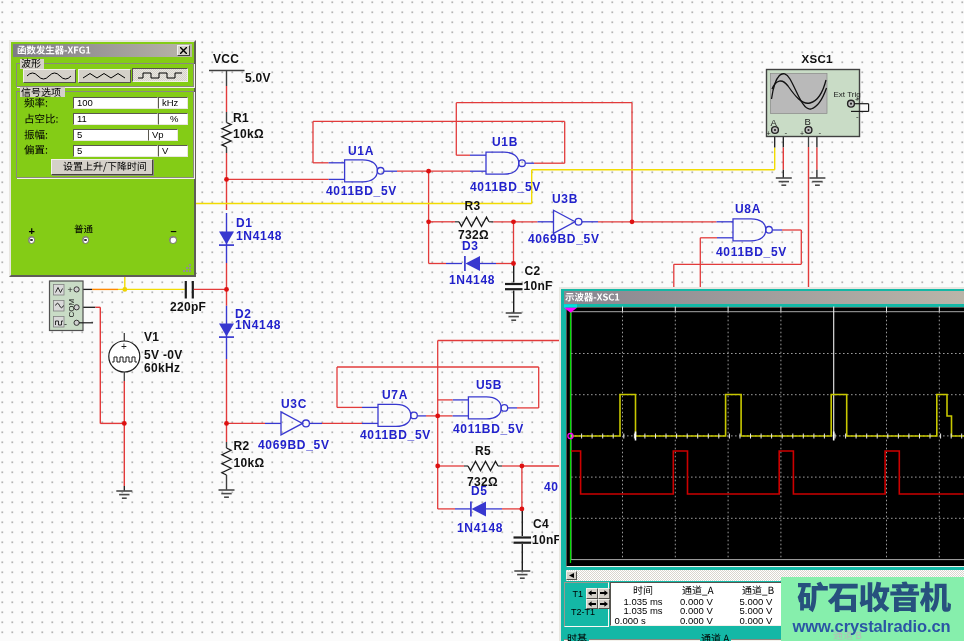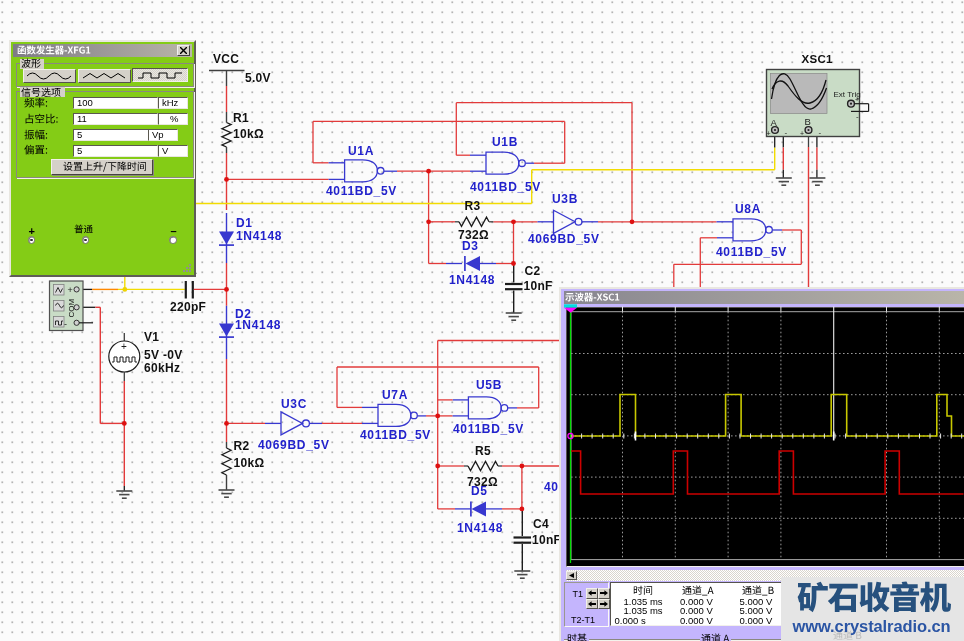--- a/index.html
+++ b/index.html
@@ -16,41 +16,41 @@
 .wbtn { position:absolute; height:14px; background:#d5d1c9; border:1px solid; border-color:#f2f0ea #55534e #55534e #f2f0ea;
   display:flex; align-items:center; justify-content:center; }
 .wbtn.pressed { border-color:#55534e #f2f0ea #f2f0ea #55534e;
   background-image:repeating-conic-gradient(#e9e7e1 0 25%,#d5d1c9 0 50%); background-size:2px 2px; }
 .inp { position:absolute; height:12.5px; background:#fff; border:1px solid; border-color:#5a584f #e9e7e1 #e9e7e1 #5a584f;
   font-size:9.5px; line-height:10.5px; padding-left:3px; }
 .pbtn { position:absolute; background:#d5d1c9; border:1px solid; border-color:#f2f0ea #454340 #454340 #f2f0ea; box-shadow:1px 1px 0 #8a887f; }
 .radio { position:absolute; width:7.5px; height:7.5px; border-radius:50%; background:#fff; border:1px solid #716f68;
   box-shadow: inset 0.5px 0.5px 0.5px #555; }
 .radio.sel::after { content:""; position:absolute; left:1.7px; top:1.7px; width:2.6px; height:2.6px; border-radius:50%; background:#333; }
-#scope { position:absolute; left:559px; top:286.5px; width:405px; height:354.5px; background:#c4b5fd;
+#scope { position:absolute; left:559px; top:286.5px; width:405px; height:354.5px; background:#14b8a6;
   border-left:2px solid #e9e7e1; border-top:2px solid #e9e7e1; }
 #scope .titlebar { position:absolute; height:13px; background:linear-gradient(90deg,#888690,#b9b5a9);
   color:#fff; font-size:10px; font-weight:bold; line-height:12px; padding-left:3px; font-family:"Liberation Sans",sans-serif; }
 #plot { position:absolute; left:5px; top:18.5px; width:400px; height:260px; background:#000;
   border:1px solid; border-color:#55534e #f2f0ea #f2f0ea #55534e; }
 #sbar { position:absolute; left:4.5px; top:281.5px; width:400px; height:11px;
   background:repeating-conic-gradient(#ffffff 0 25%,#d9d5cd 0 50%); background-size:2px 2px; }
 #sbtn { position:absolute; left:0.5px; top:1px; width:11px; height:8.5px; background:#d5d1c9;
   border:1px solid; border-color:#f2f0ea #55534e #55534e #f2f0ea; display:flex;align-items:center;justify-content:center; }
 #curs { position:absolute; left:3px; top:293.5px; width:45px; height:44.5px; font-size:9px; border:1px solid; border-color:#9a988f #fbfaf6 #fbfaf6 #9a988f; }
 #curs .tt { position:absolute; font-size:9px; }
 #curs .abtn { position:absolute; width:12px; height:10.5px; background:#d5d1c9; border:1px solid;
   border-color:#f2f0ea #55534e #55534e #f2f0ea; display:flex; align-items:center; justify-content:center; }
 #rdout { position:absolute; left:48.5px; top:293.5px; width:386px; height:44px; background:#fff;
   border:1px solid; border-color:#55534e #f2f0ea #f2f0ea #55534e; font-size:9.5px; }
 #rdout .r { position:absolute; left:0; width:100%; }
 #rdout span { position:absolute; }
 #rdout .c1 { left:13px; } #rdout .c2 { left:69.5px; } #rdout .c3 { left:129px; }
 .gline { position:absolute; height:1px; background:#8a887f; box-shadow:0 1px 0 #f4f2ec; }
-#wm { position:absolute; left:781px; top:577px; width:183px; height:64px; background:#e5e5e5; }
+#wm { position:absolute; left:781px; top:577px; width:183px; height:64px; background:#86efac; }
 #wmurl { position:absolute; left:11.5px; top:39.5px; font-size:16.5px; font-weight:bold; color:#2b55a4;
   letter-spacing:-0.1px; font-family:"Liberation Sans",sans-serif; }
 </style></head>
 <body>
 <div id="page">
 <svg id="schem" width="964" height="641" viewBox="0 0 964 641">
 <defs>
         <pattern id="dots" width="10" height="10" patternUnits="userSpaceOnUse" x="1.6" y="1.6">
           <rect width="1.2" height="1.2" fill="#606060"></rect>
         </pattern>
@@ -472,21 +472,21 @@
  <div id="sbar">
         <div id="sbtn">
           <svg width="5" height="5" viewBox="0 0 5 5">
             <polygon points="5,0 5,5 0,2.5" fill="#000"></polygon>
           </svg>
         </div>
       </div>
  <div id="curs">
    <div class="tt" style="left:7.5px;top:6px">T1</div>
    <div class="tt" style="left:21px;top:16.5px">T2</div>
-   <div class="tt" style="left:6px;top:32px">T2-T1</div>
+   <div class="tt" style="left:6px;top:24px">T2-T1</div>
    <div class="abtn" style="left:20.5px;top:5px">
           <svg width="8" height="8" viewBox="0 0 8 8">
             <path d="M0 4 L3.6 1.2 L3.6 6.8 z M3.6 3.1 h4.4 v1.8 h-4.4 z" fill="#000"></path>
           </svg>
         </div>
    <div class="abtn" style="left:33px;top:5px">
           <svg width="8" height="8" viewBox="0 0 8 8">
             <path d="M8 4 L4.4 1.2 L4.4 6.8 z M0 3.1 h4.4 v1.8 h-4.4 z" fill="#000"></path>
           </svg>
         </div>

